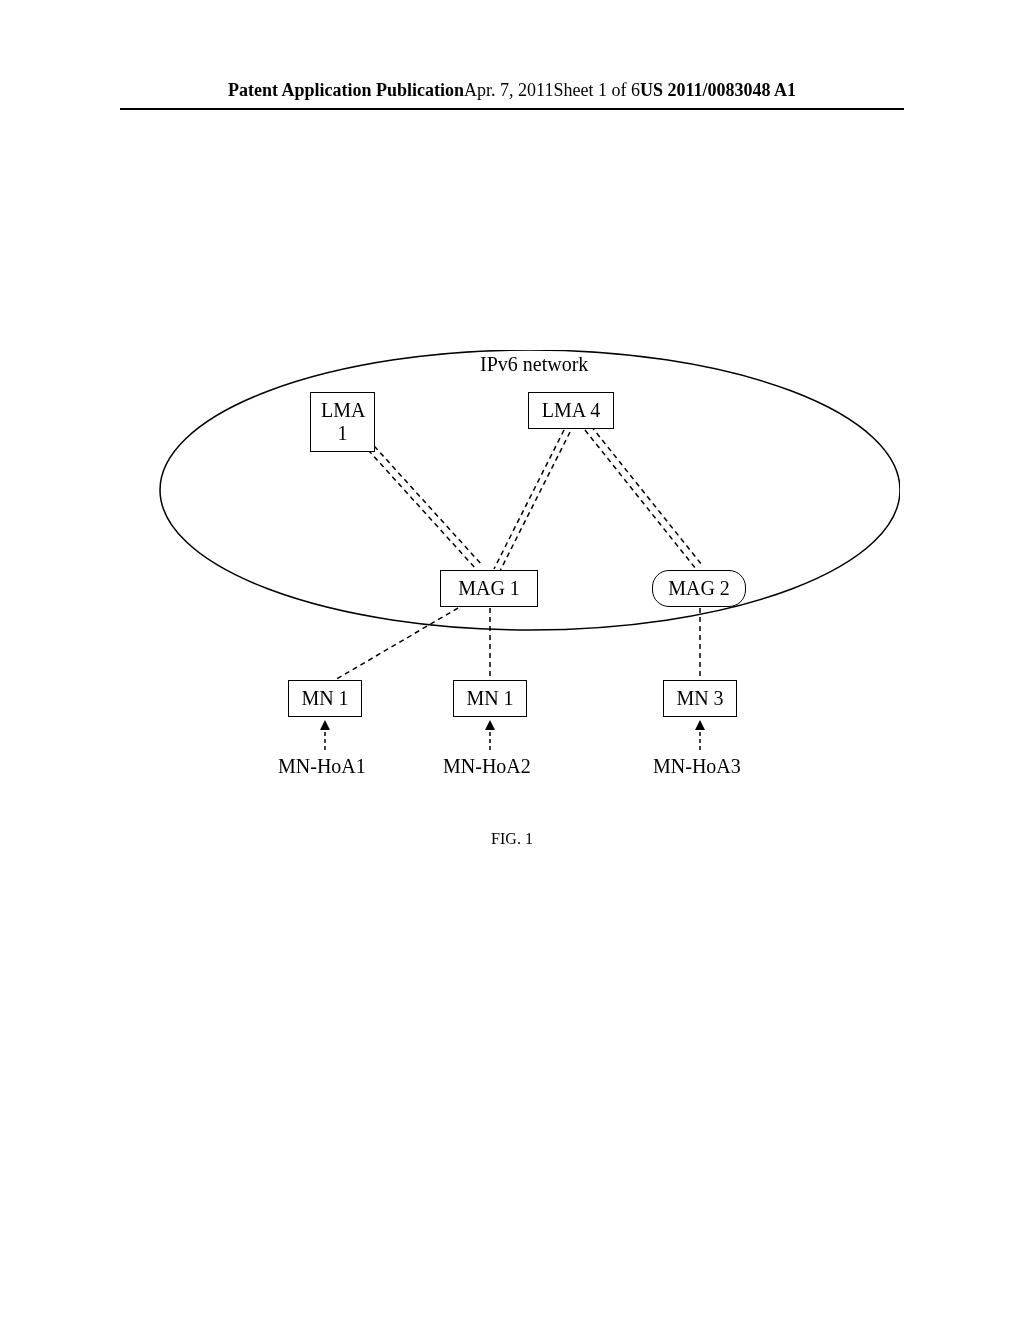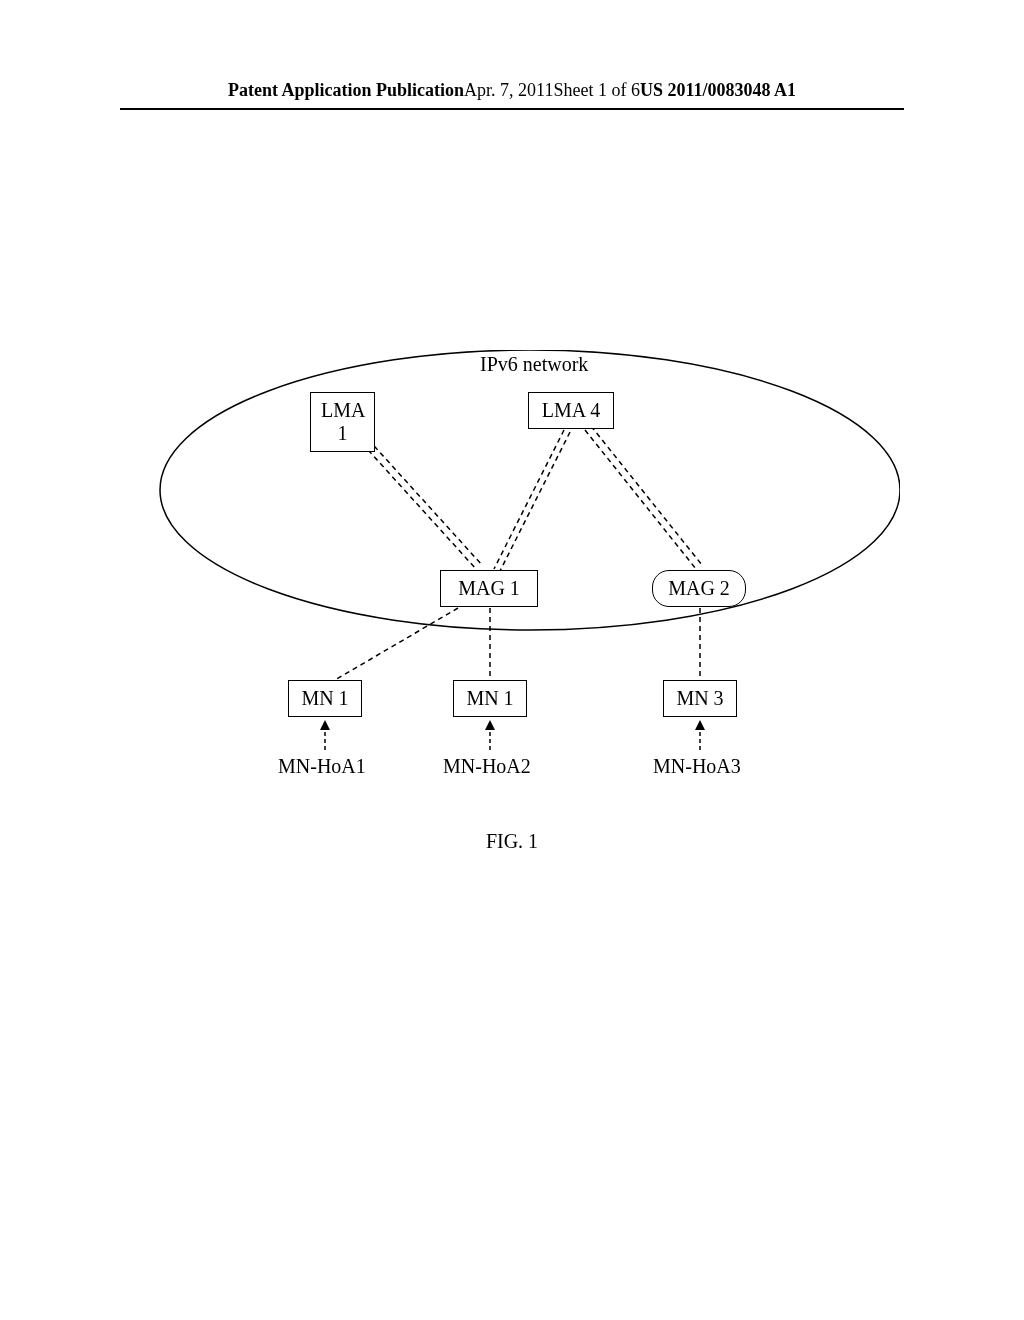--- a/index.html
+++ b/index.html
@@ -54,21 +54,21 @@
     .network-label {
       position: absolute;
       font-size: 20px;
     }
     .mn-label {
       position: absolute;
       font-size: 20px;
     }
     .fig-label {
       position: absolute;
-      font-size: 20px;
+      font-size: 16px;
       left: 50%;
       transform: translateX(-50%);
     }
   </style>
 </head>
 <body>
 
 <div class="header">
   <span>
     <span class="bold">Patent Application Publication</span>

